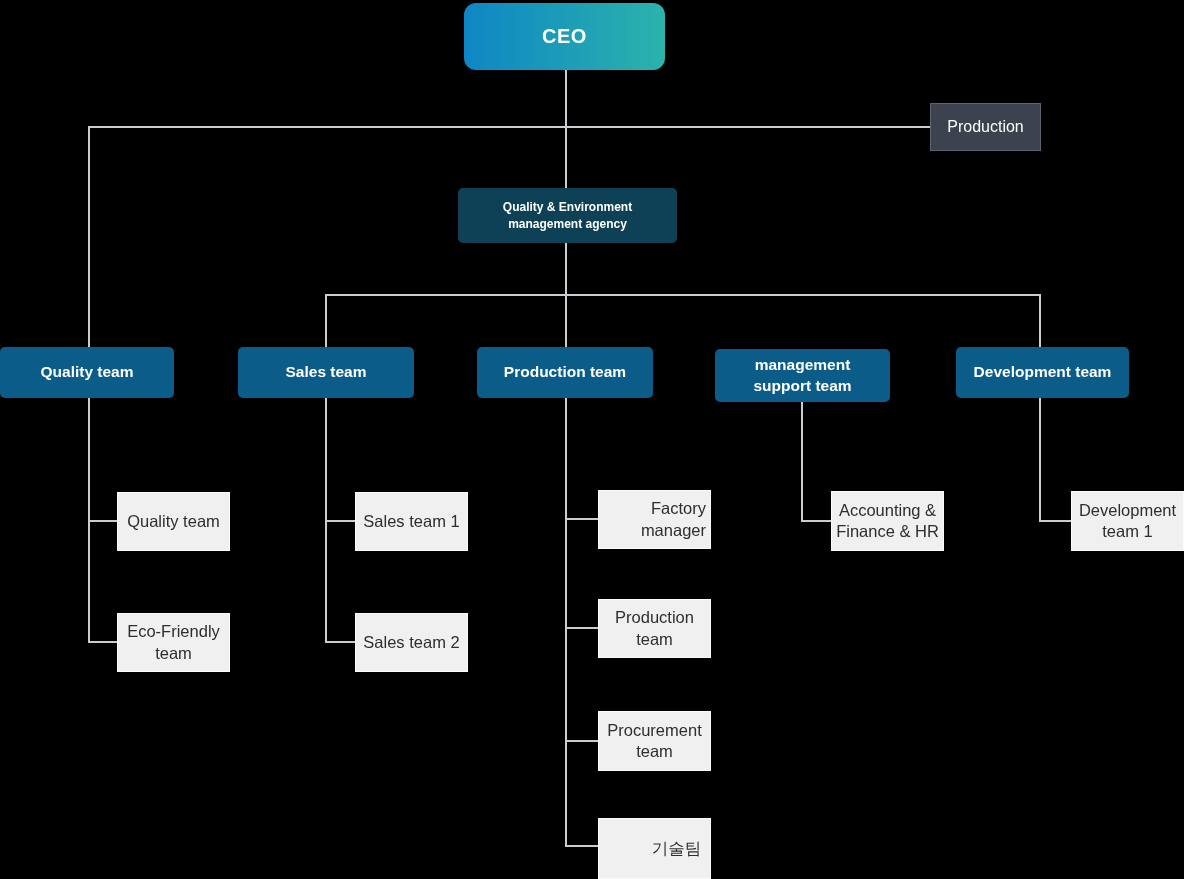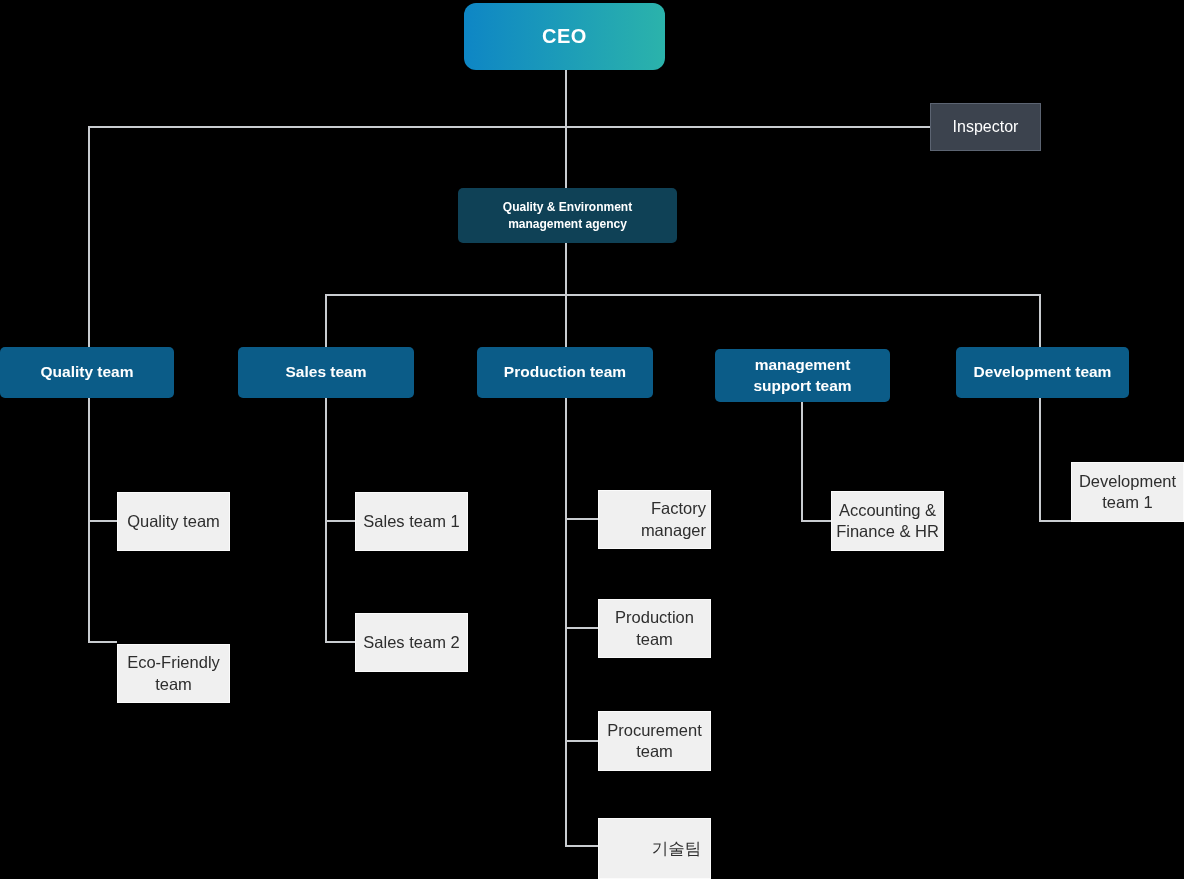--- a/index.html
+++ b/index.html
@@ -86,29 +86,29 @@
   .p-ceo          {left:464px;top:3px;width:201px;height:67px;}
   .p-inspector    {left:930px;top:103px;width:111px;height:48px;}
   .p-agency       {left:458px;top:188px;width:219px;height:55px;}
   .p-team-quality {left:0px;top:347px;width:174px;height:51px;}
   .p-team-sales   {left:238px;top:347px;width:176px;height:51px;}
   .p-team-prod    {left:477px;top:347px;width:176px;height:51px;}
   .p-team-mgmt    {left:715px;top:349px;width:175px;height:53px;padding:0 30px;}
   .p-team-dev     {left:956px;top:347px;width:173px;height:51px;text-align:right;}
 
   .p-sub-q1       {left:117px;top:492px;width:113px;height:59px;}
-  .p-sub-q2       {left:117px;top:644px;width:113px;height:59px;}
+  .p-sub-q2       {left:117px;top:613px;width:113px;height:59px;}
   .p-sub-s1       {left:355px;top:492px;width:113px;height:59px;}
   .p-sub-s2       {left:355px;top:613px;width:113px;height:59px;}
   .p-sub-p1       {left:598px;top:490px;width:113px;height:59px;text-align:right;}
   .p-sub-p2       {left:598px;top:599px;width:113px;height:59px;}
   .p-sub-p3       {left:598px;top:711px;width:113px;height:60px;}
   .p-sub-p4       {left:598px;top:818px;width:113px;height:61px;padding-left:48px;}
   .p-sub-m1       {left:831px;top:491px;width:113px;height:60px;}
-  .p-sub-d1       {left:1071px;top:462px;width:113px;height:60px;}
+  .p-sub-d1       {left:1071px;top:491px;width:113px;height:60px;}
 </style>
 </head>
 <body>
 
 <div id="canvas">
 
   <div class="line l-ceo-v"></div>
   <div class="line l-top-h"></div>
   <div class="line l-quality-v"></div>
   <div class="line l-agency-v"></div>
@@ -127,21 +127,21 @@
   <div class="line l-p2-h"></div>
   <div class="line l-p3-h"></div>
   <div class="line l-p4-h"></div>
   <div class="line l-msub-v"></div>
   <div class="line l-m1-h"></div>
   <div class="line l-dsub-v"></div>
   <div class="line l-d1-h"></div>
 
   <div class="node node-ceo p-ceo">CEO</div>
 
-  <div class="node node-inspector p-inspector">Inspector</div>
+  <div class="node node-inspector p-inspector">Production</div>
 
   <div class="node node-agency p-agency">Quality &amp; Environment management agency</div>
 
   <div class="node node-team p-team-quality">Quality team</div>
 
   <div class="node node-team p-team-sales">Sales team</div>
 
   <div class="node node-team p-team-prod">Production team</div>
 
   <div class="node node-team p-team-mgmt">management support team</div>

